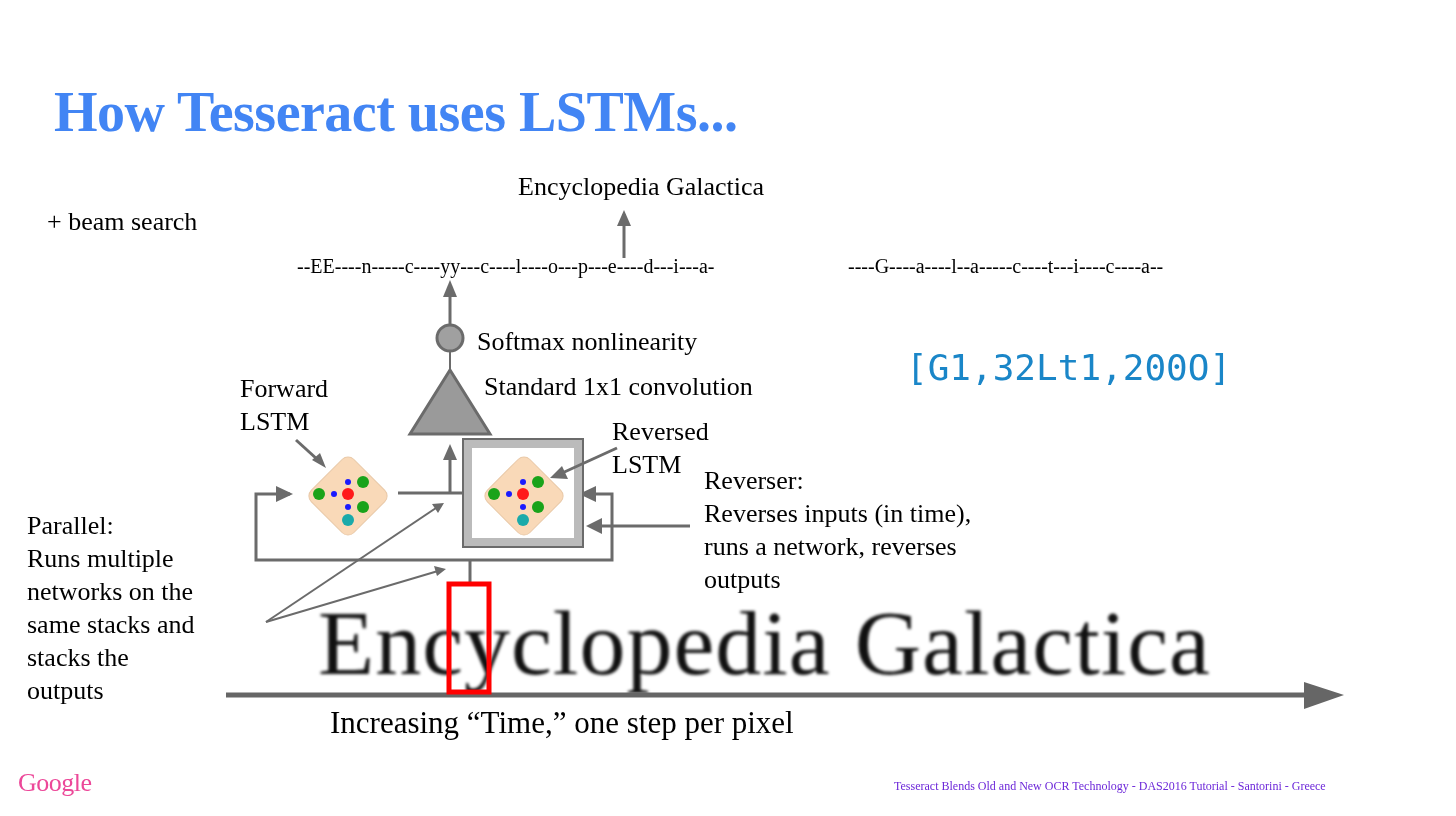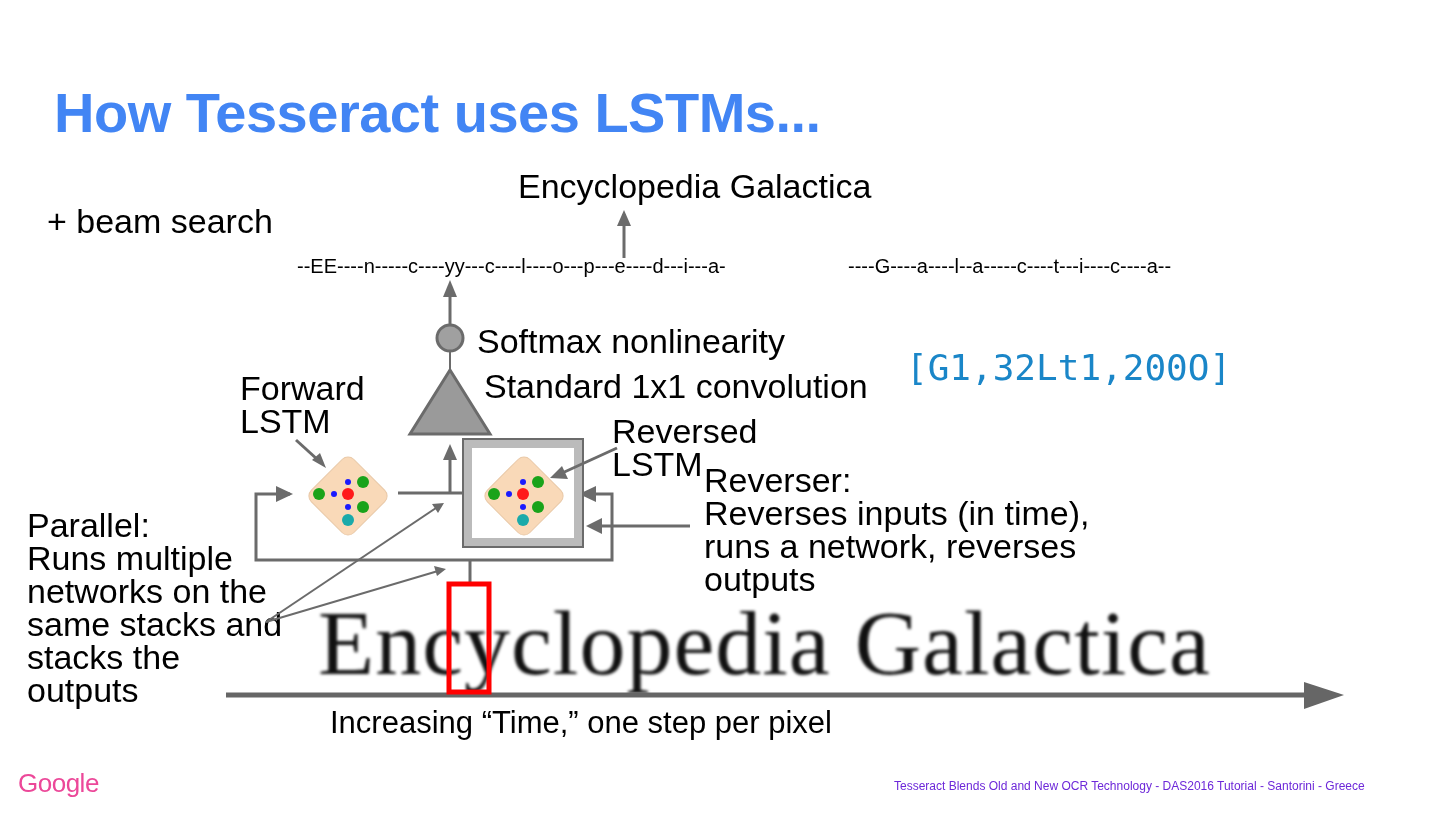--- a/index.html
+++ b/index.html
@@ -1,20 +1,20 @@
 <!DOCTYPE html>
 <html><head>
 <meta charset="utf-8">
 <style>
   html, body { margin:0; padding:0; }
   body { width:1456px; height:816px; background:#ffffff; position:relative; overflow:hidden;
          font-family:"Liberation Sans", sans-serif; color:#000; }
-  .abs { position:absolute; }
+  .abs { position:absolute;font-family:Liberation Serif, serif; }
   .title { left:54px; top:80px; font-size:56px; font-weight:bold; color:#4285f4; letter-spacing:-0.5px; white-space:nowrap; }
-  .txt { font-size:34px; line-height:33px; white-space:nowrap; }
+  .txt { font-size:26px; line-height:33px; white-space:nowrap; }
   .seq { font-size:20px; white-space:nowrap; }
   .code { font-family:"DejaVu Sans Mono", monospace; font-size:36px; color:#1a86c8; white-space:nowrap; }
   .footer { font-size:12px; color:#6d28d9; white-space:nowrap; }
   .logo { font-size:26px; color:#ec4899; letter-spacing:-0.5px; }
   .blurword { font-family:"Liberation Serif", serif; font-size:92px; color:#111; filter:blur(1.6px); white-space:nowrap; letter-spacing:1px; }
   svg { position:absolute; left:0; top:0; }
 </style>
 </head>
 <body>
 

